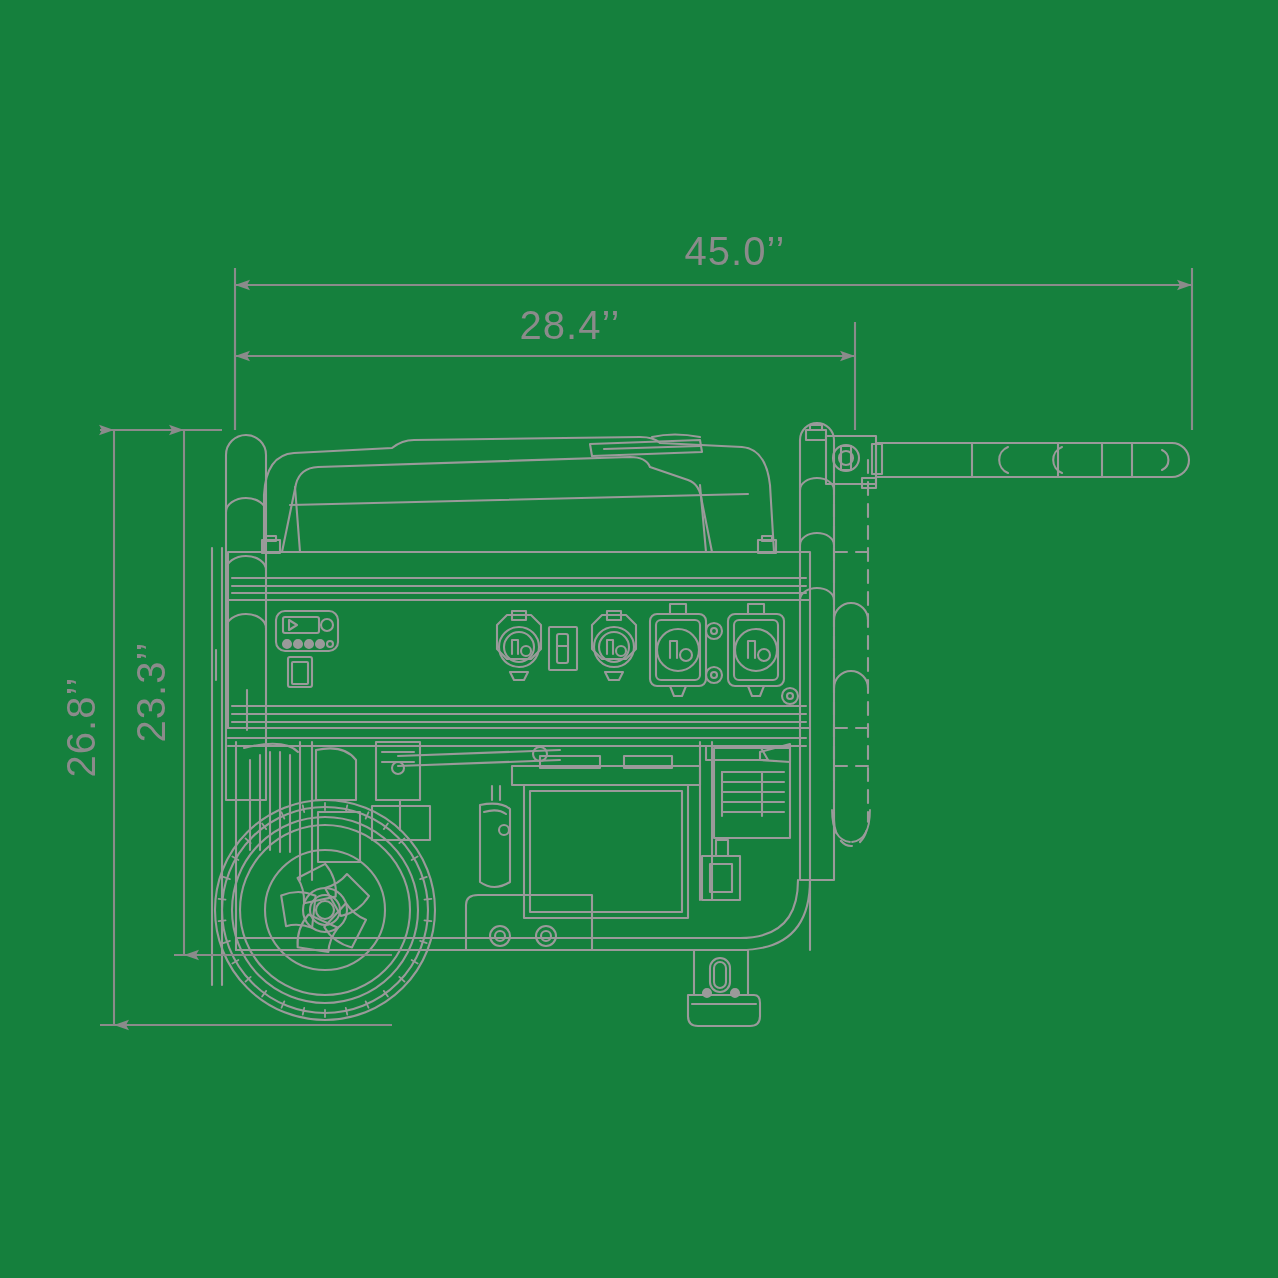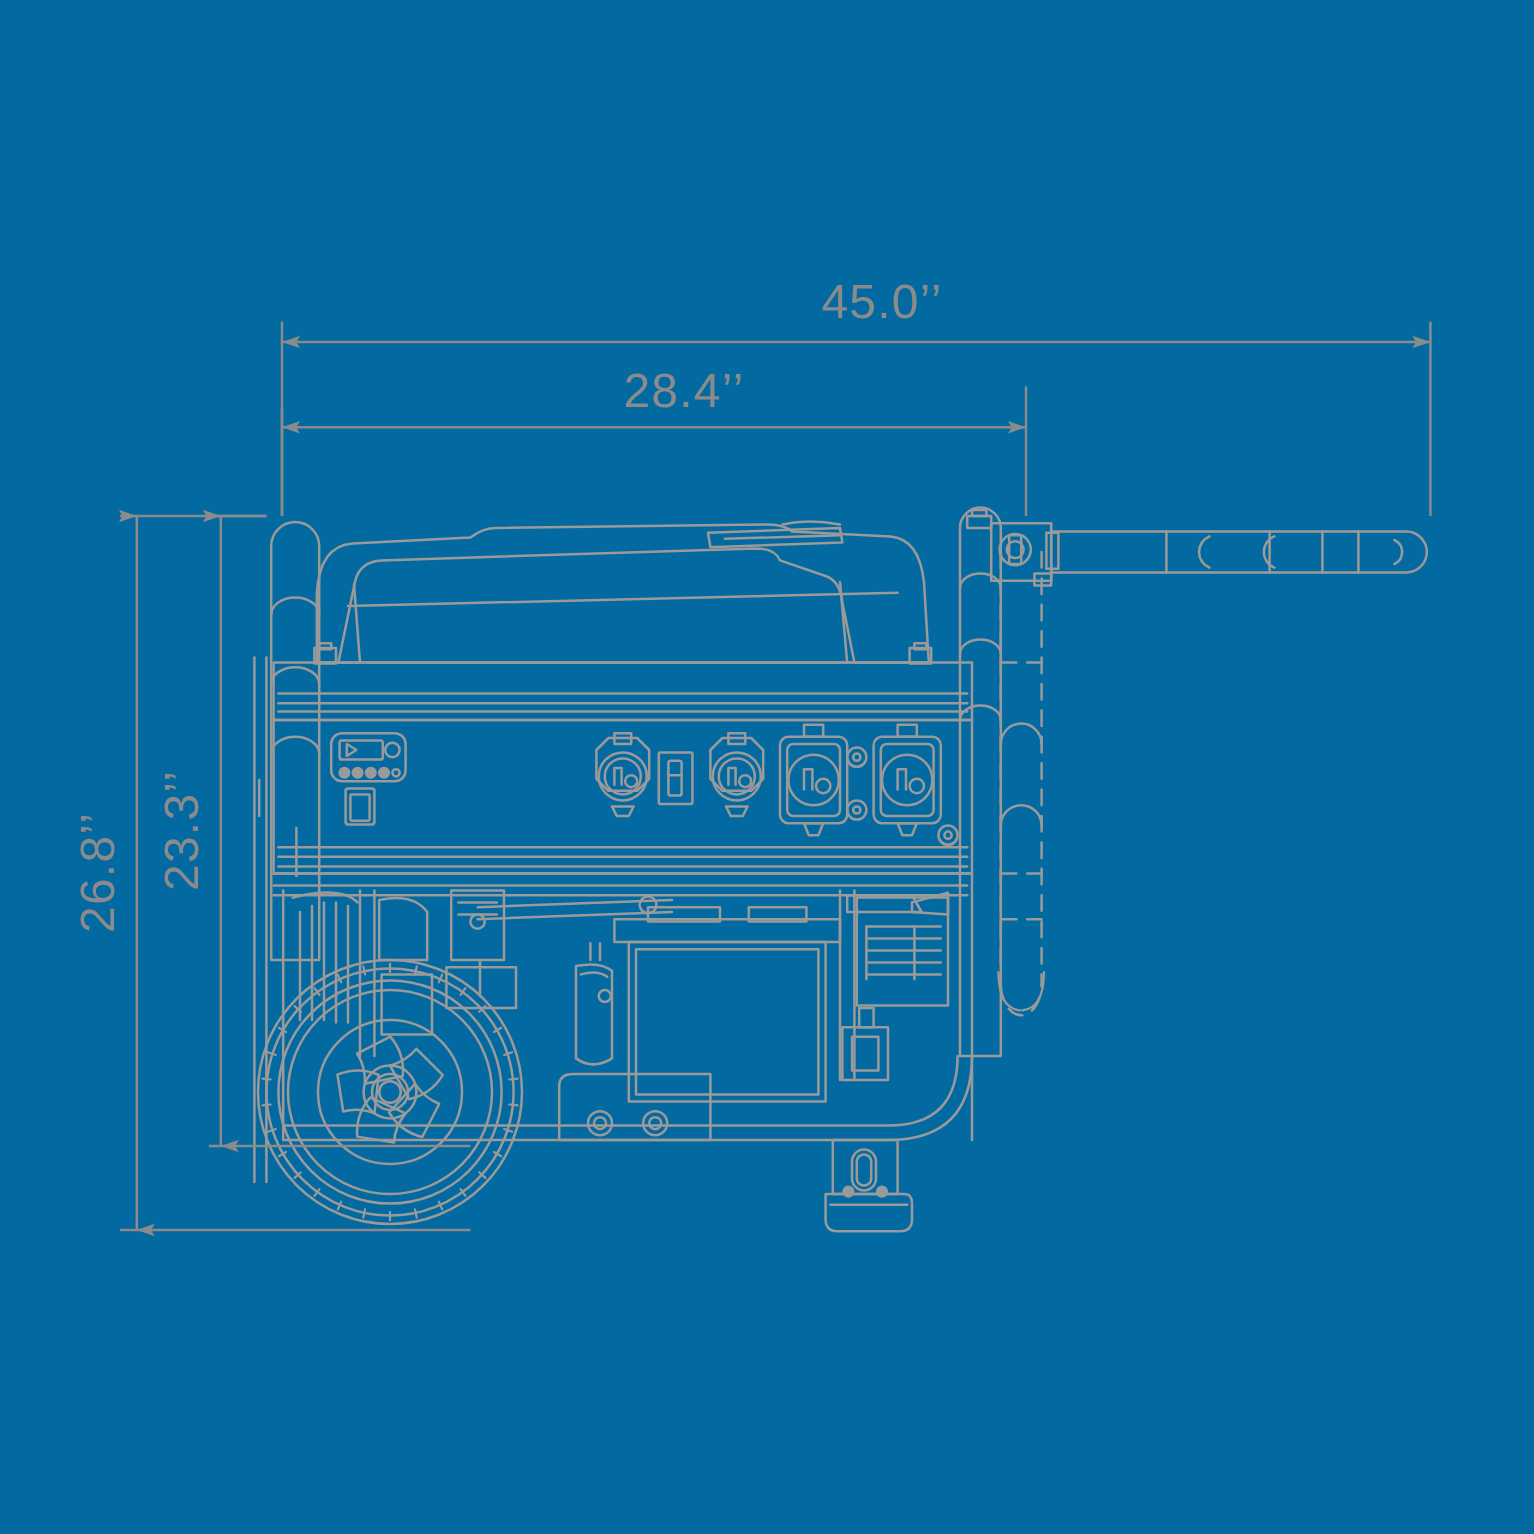--- a/index.html
+++ b/index.html
@@ -1,18 +1,18 @@
 <!DOCTYPE html>
 <html><head>
 <meta charset="utf-8">
 <style>
   html,body{margin:0;padding:0;background:#fff;}
   body{width:1278px;height:1278px;overflow:hidden;
        font-family:"Liberation Sans","DejaVu Sans",sans-serif;}
-  #stage{position:relative;width:1278px;height:1278px;background:#0369a1;}
+  #stage{position:relative;width:1278px;height:1278px;background:#15803d;}
   svg{display:block;}
   .dimtext{font-family:"Liberation Sans","DejaVu Sans",sans-serif;
            font-size:40px;fill:#8b8b8b;letter-spacing:1px;}
 </style>
 </head>
 <body>
 
 <div id="stage">
 <svg width="1278" height="1278" viewBox="0 0 1278 1278">
 

